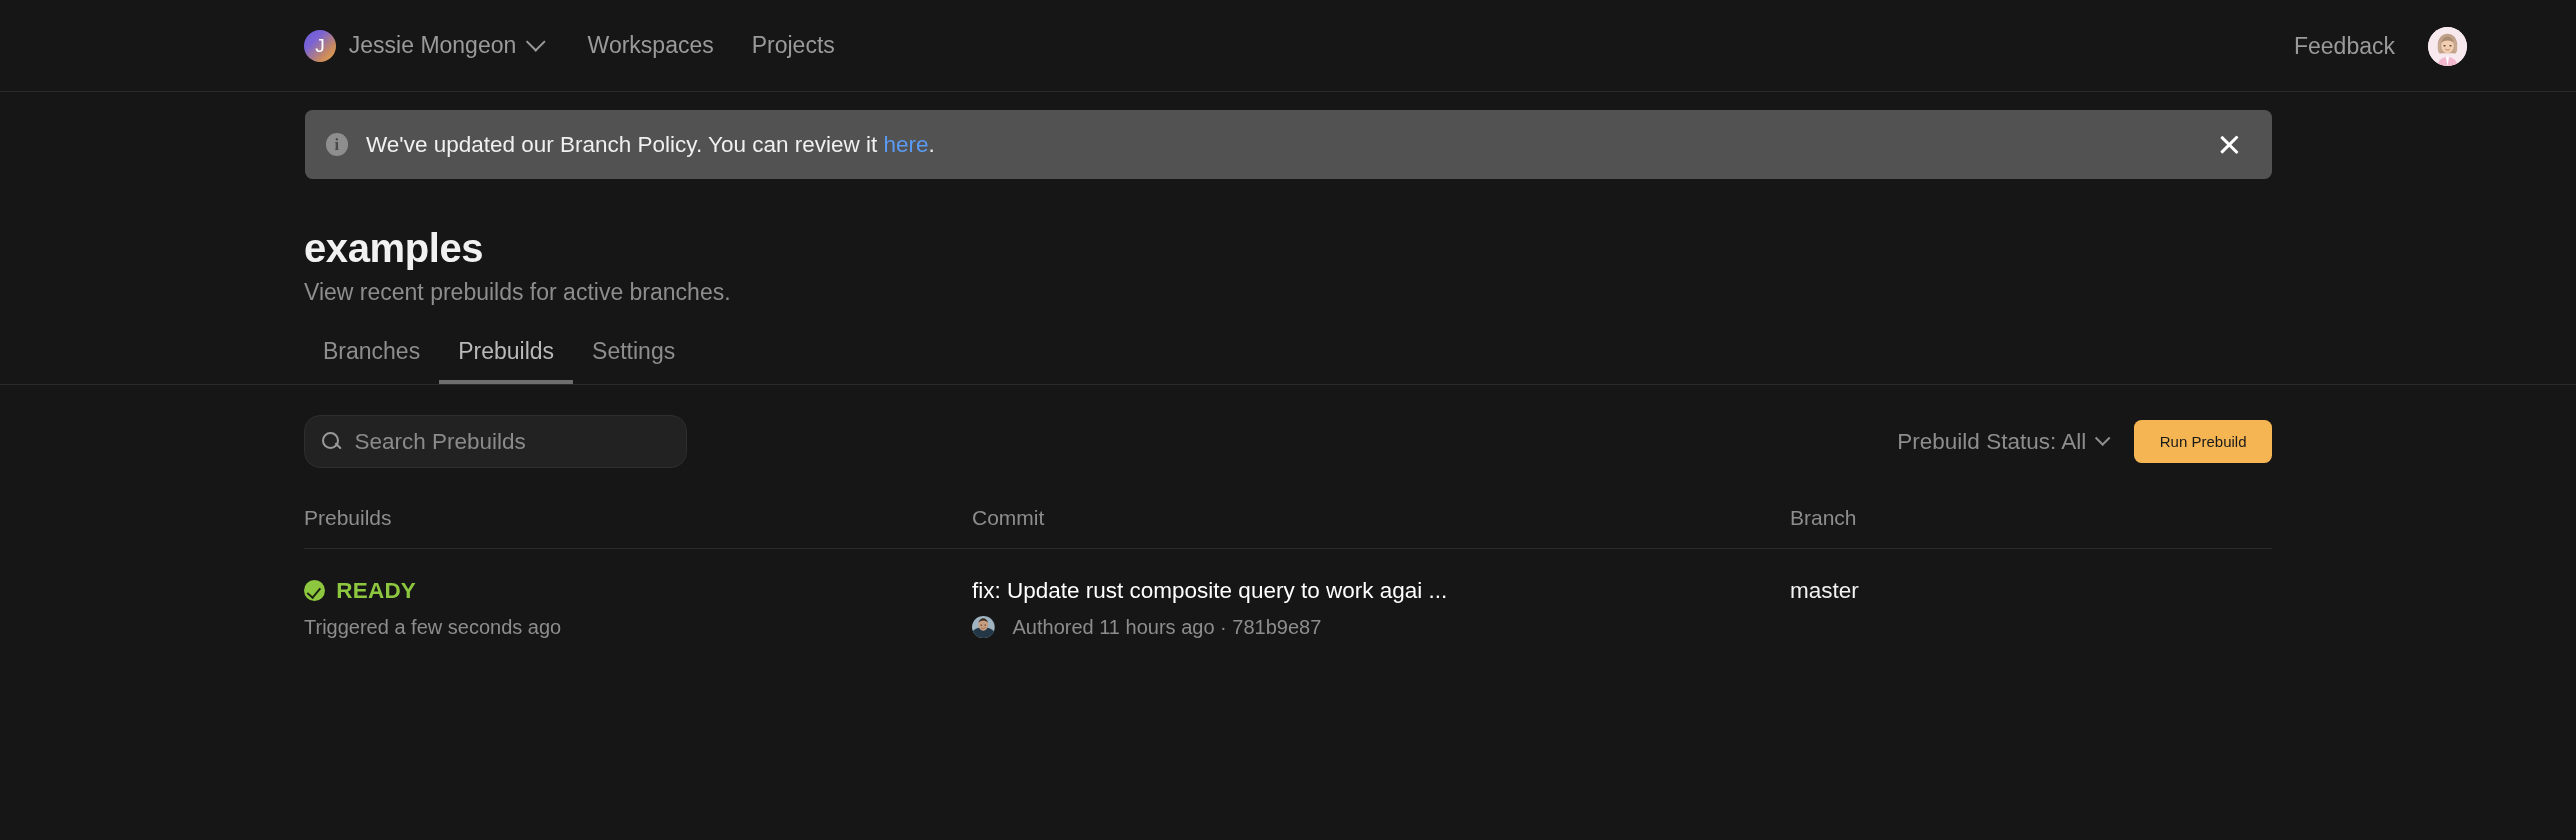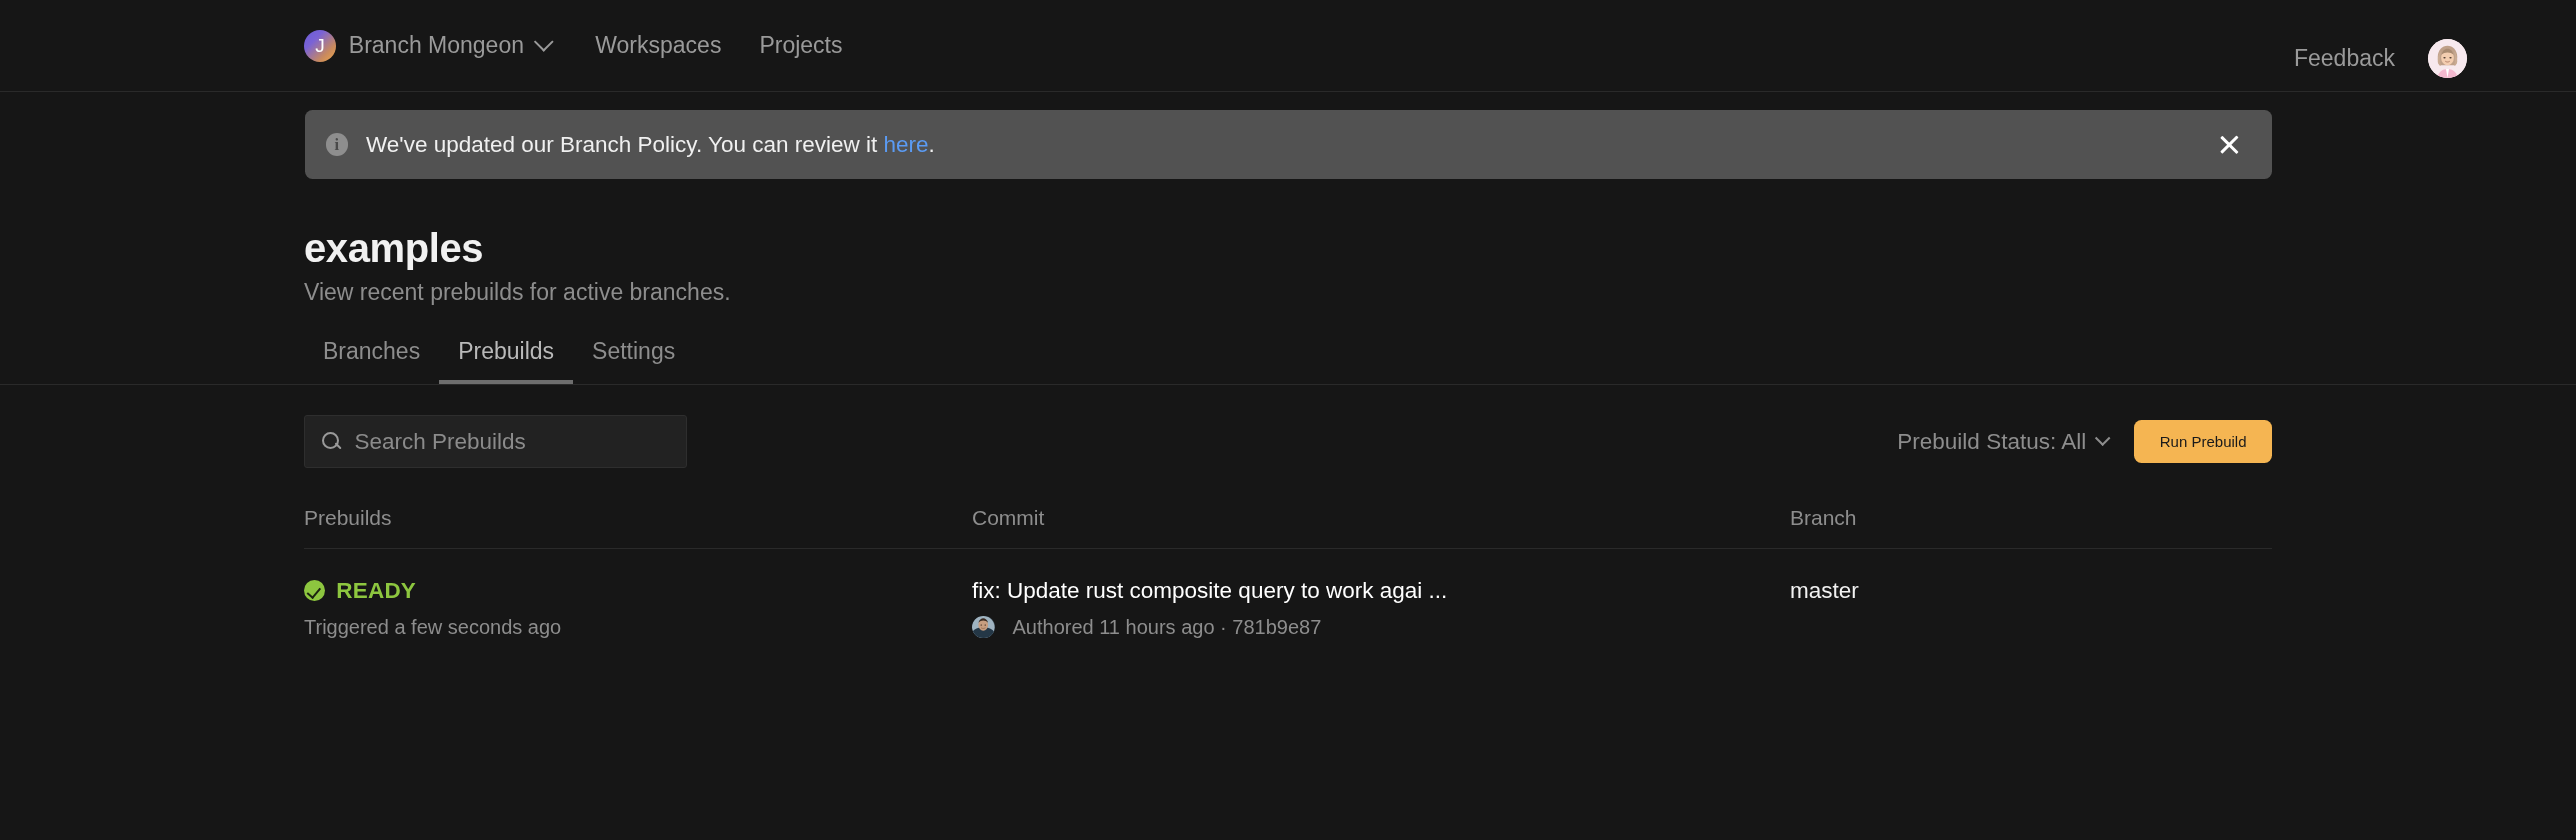--- a/index.html
+++ b/index.html
@@ -84,21 +84,20 @@
   }
 
   .topbar-right {
     position: absolute;
     right: 109px;
     top: 0;
     height: 92px;
     display: flex;
     align-items: center;
     gap: 33px;
-    margin-top: 12px;
   }
 
   .feedback-link {
     font-size: 23px;
     color: #9a9a9a;
     cursor: pointer;
   }
 
   .user-avatar {
     width: 39px;
@@ -237,21 +236,21 @@
     display: flex;
     align-items: center;
     justify-content: space-between;
   }
 
   .search-box {
     width: 383px;
     height: 53px;
     background: #222222;
     border: 0.8px solid #2e2e2e;
-    border-radius: 3px;
+    border-radius: 16px;
     display: flex;
     align-items: center;
     padding: 0 16.5px;
     gap: 13.5px;
     cursor: text;
     justify-content: flex-end;
   }
 
   .search-icon {
     width: 19.5px;
@@ -427,21 +426,21 @@
 </head>
 <body>
 
 <div class="topbar">
   <div class="topbar-left">
 
     <div class="org-switcher">
       <div class="org-avatar">
         <span>J</span>
       </div>
-      <span class="org-name">Branch Mongeon</span>
+      <span class="org-name">Jessie Mongeon</span>
       <span class="chev"></span>
     </div>
 
     <div class="nav-links">
       <span class="nav-link">Workspaces</span>
       <span class="nav-link">Projects</span>
     </div>
   </div>
 
   <div class="topbar-right">

